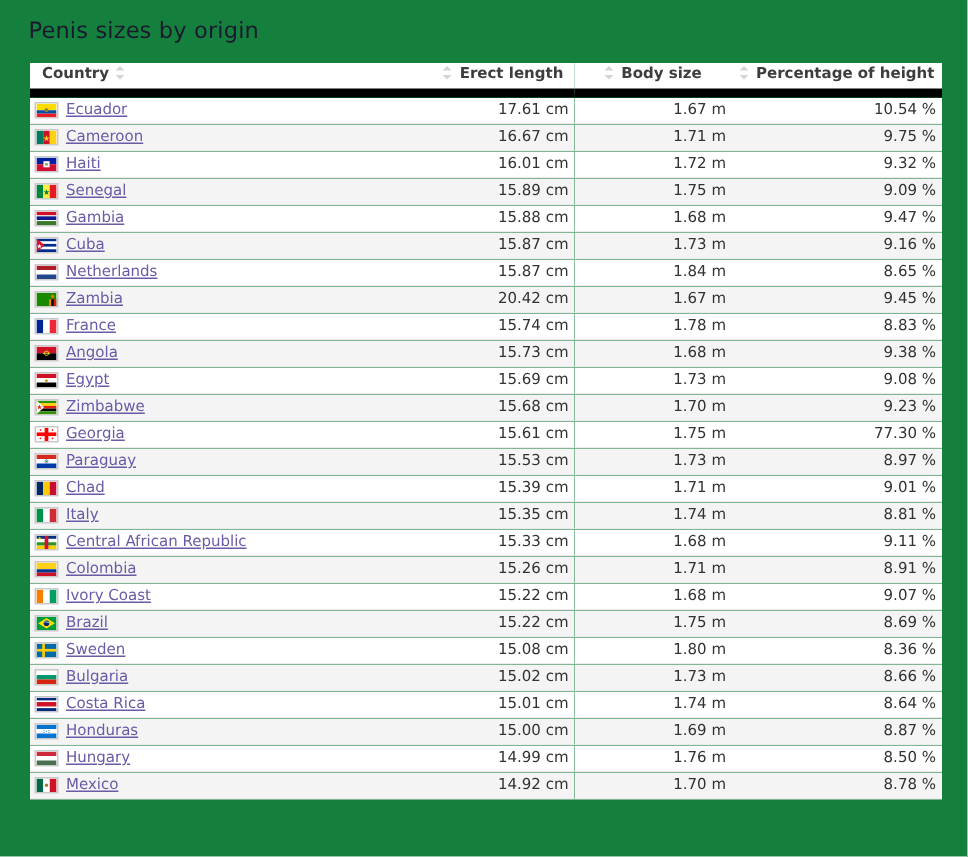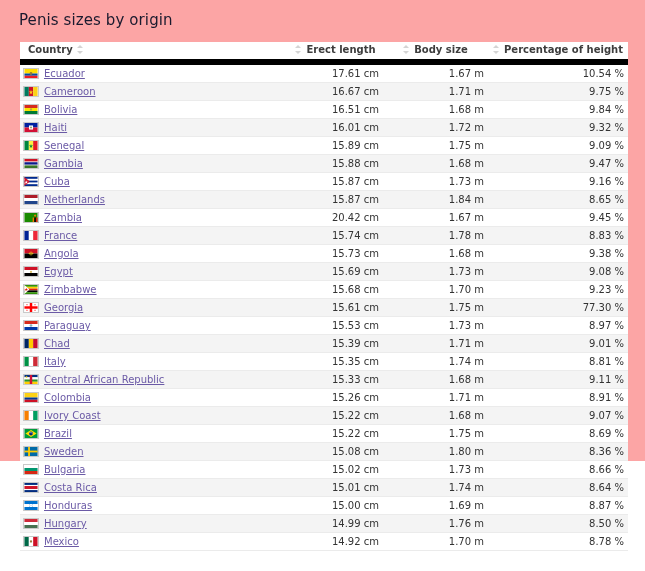--- a/index.html
+++ b/index.html
@@ -5,22 +5,22 @@
   * { box-sizing: border-box; }
   html, body {
     margin: 0; padding: 0;
     width: 645px; height: 571px;
     background: #ffffff;
     font-family: "DejaVu Sans", "Liberation Sans", sans-serif;
     overflow: hidden;
   }
   #page {
     position: relative;
-    width: 645px; height: 461px;
-    background: #fca5a5;
+    width: 645px; height: 571px;
+    background: #15803d;
   }
   #page-title {
     position: absolute;
     left: 19px; top: 11px;
     font-size: 15px;
     font-weight: 400;
     color: #1a1a2e;
     letter-spacing: 0.1px;
     white-space: nowrap;
   }
@@ -184,38 +184,20 @@
             </td>
             <td class="cell-num">16.67 cm</td>
             <td class="cell-num">1.71 m</td>
             <td class="cell-num">9.75 %</td>
           </tr>
           <tr>
             <td class="cell-country">
               <span class="country-cell">
                 <span class="flag">
                   <svg viewBox="0 0 32 22">
-                    <rect width="32" height="7.34" fill="#d52b1e"></rect>
-                    <rect y="7.34" width="32" height="7.33" fill="#f9e300"></rect>
-                    <rect y="14.67" width="32" height="7.33" fill="#007a33"></rect>
-                    <circle cx="16" cy="11" r="2.8" fill="#c0a040"></circle>
-                  </svg>
-                </span>
-                <a class="country-link">Bolivia</a>
-              </span>
-            </td>
-            <td class="cell-num">16.51 cm</td>
-            <td class="cell-num">1.68 m</td>
-            <td class="cell-num">9.84 %</td>
-          </tr>
-          <tr>
-            <td class="cell-country">
-              <span class="country-cell">
-                <span class="flag">
-                  <svg viewBox="0 0 32 22">
                     <rect width="32" height="11" fill="#00209f"></rect>
                     <rect y="11" width="32" height="11" fill="#d21034"></rect>
                     <rect x="11" y="6" width="10" height="10" fill="#ffffff"></rect>
                     <circle cx="16" cy="11" r="2.6" fill="#9aa36a"></circle>
                   </svg>
                 </span>
                 <a class="country-link">Haiti</a>
               </span>
             </td>
             <td class="cell-num">16.01 cm</td>

